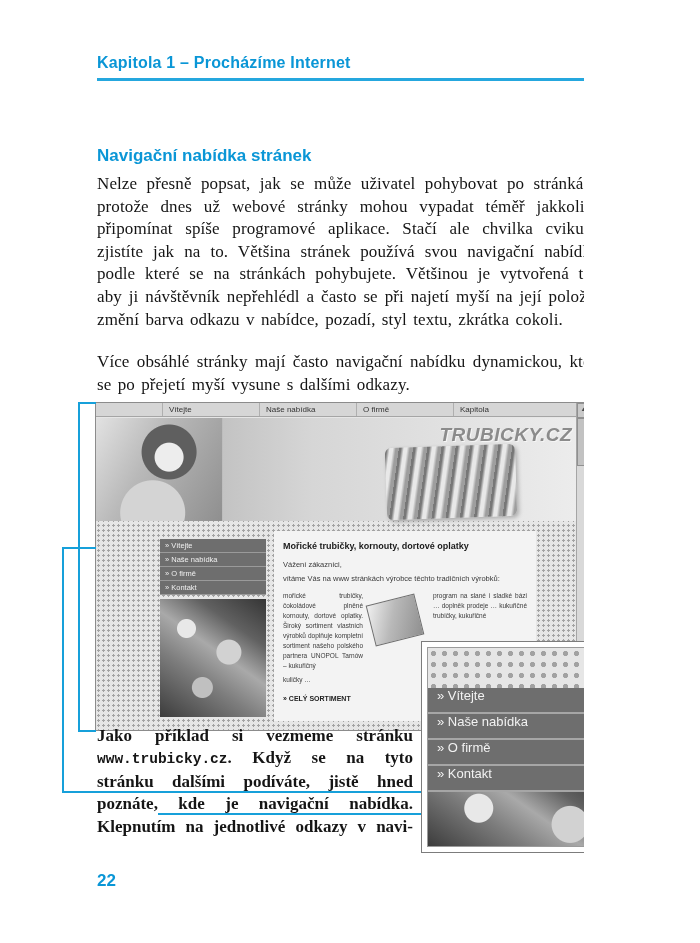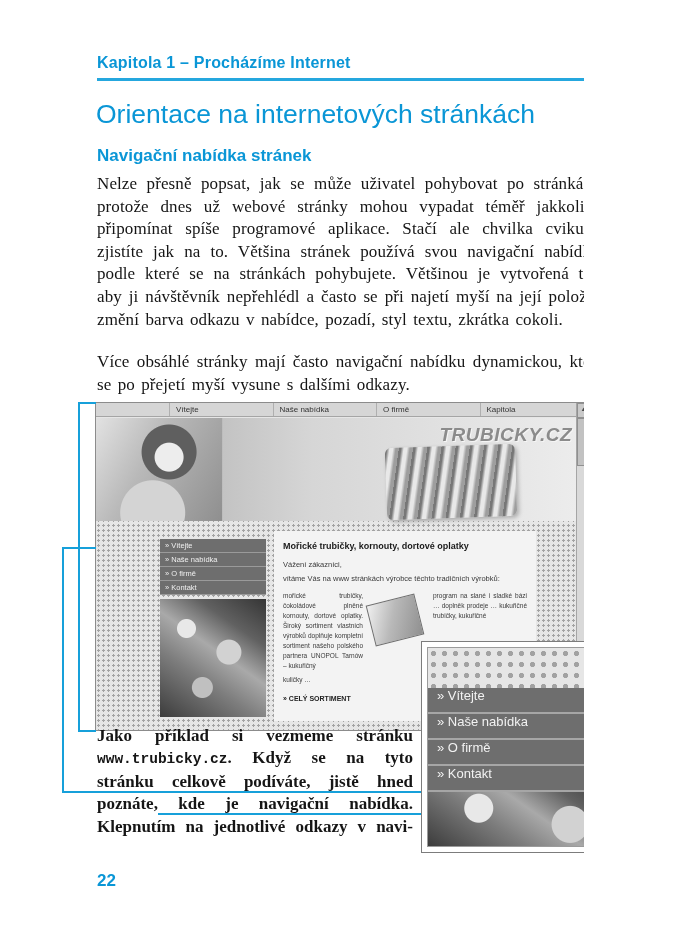--- a/index.html
+++ b/index.html
@@ -39,21 +39,21 @@
   
   .dots{background-color:#e6e6e6;
         background-image:radial-gradient(#a2a2a2 1px, transparent 1.3px);
         background-size:5px 5px;}
   .shot{position:absolute;left:95px;top:402px;width:494px;height:327px;
         border:1px solid #8c8c8c;overflow:hidden;z-index:1;
         font-family:"Liberation Sans",sans-serif;}
   .topnav{position:absolute;left:0;top:0;width:480px;height:14px;background:#d6d6d6;
           border-bottom:1px solid #a5a5a5;display:flex;padding-left:66px;box-sizing:border-box;}
   .tab{width:90px;font-size:8px;line-height:13px;color:#333;border-left:1px solid #afafaf;
-       padding-left:6px;white-space:nowrap;overflow:hidden;margin-left:7px;}
+       padding-left:6px;white-space:nowrap;overflow:hidden;}
   .banner{position:absolute;left:0;top:15px;width:480px;height:103px;
           background:linear-gradient(90deg,#a8a8a8,#d6d6d6 45%,#ececec 100%);}
   .girl{position:absolute;left:0;top:0;width:126px;height:103px;
         background:
           radial-gradient(circle at 58% 38%, #ededed 0 14px, rgba(0,0,0,0) 15px),
           radial-gradient(circle at 58% 33%, #5f5f5f 0 27px, rgba(0,0,0,0) 28px),
           radial-gradient(circle at 45% 92%, #d4d4d4 0 32px, rgba(0,0,0,0) 33px),
           linear-gradient(120deg,#e2e2e2 0%,#b9b9b9 40%,#8f8f8f 100%);
         border-right:1px solid #bdbdbd;}
   .slogo{position:absolute;left:286px;top:6px;width:190px;
@@ -109,21 +109,20 @@
             radial-gradient(circle at 70% 60%, #d2d2d2 0 18px, rgba(0,0,0,0) 19px),
             linear-gradient(35deg,#3c3c3c,#7d7d7d 35%,#a9a9a9 55%,#616161 75%,#353535);}
 </style>
 </head>
 <body>
 
 <div class="page">
 
   <div class="chapter">Kapitola 1 – Procházíme Internet</div>
   <div class="rule"></div>
-  <div class="title">Orientace na internetových stránkách</div>
   <div class="heading">Navigační nabídka stránek</div>
   <p class="para para1">Nelze přesně popsat, jak se může uživatel pohybovat po stránkách, protože dnes už webové stránky mohou vypadat téměř jakkoli a připomínat spíše programové aplikace. Stačí ale chvilka cviku a zjistíte jak na to. Většina stránek používá svou navigační nabídku, podle které se na stránkách pohybujete. Většinou je vytvořená tak, aby ji návštěvník nepřehlédl a často se při najetí myší na její položky změní barva odkazu v nabídce, pozadí, styl textu, zkrátka cokoli.</p>
   <p class="para para2">Více obsáhlé stránky mají často navigační nabídku dynamickou, která se po přejetí myší vysune s dalšími odkazy.</p>
 
   <div class="cline l1"></div>
   <div class="cline l2"></div>
   <div class="cline l3"></div>
   <div class="cline l4"></div>
   <div class="cline l5"></div>
   <div class="cline l6"></div>
@@ -176,20 +175,20 @@
       <div class="imi">» Naše nabídka</div>
       <div class="imi">» O firmě</div>
       <div class="imi">» Kontakt</div>
       <div class="inset-photo"></div>
     </div>
   </div>
 
   <div class="bottom">
     <div class="bl">Jako příklad si vezmeme stránku</div>
     <div class="bl"><span class="mono">www.trubicky.cz</span><span>. Když se na tyto</span></div>
-    <div class="bl">stránku celkově podíváte, jistě hned</div>
+    <div class="bl">stránku dalšími podíváte, jistě hned</div>
     <div class="bl">poznáte, kde je navigační nabídka.</div>
     <div class="bl">Klepnutím na jednotlivé odkazy v navi-</div>
   </div>
 
   <div class="pagenum">22</div>
 
 </div>
 
 </body></html>

